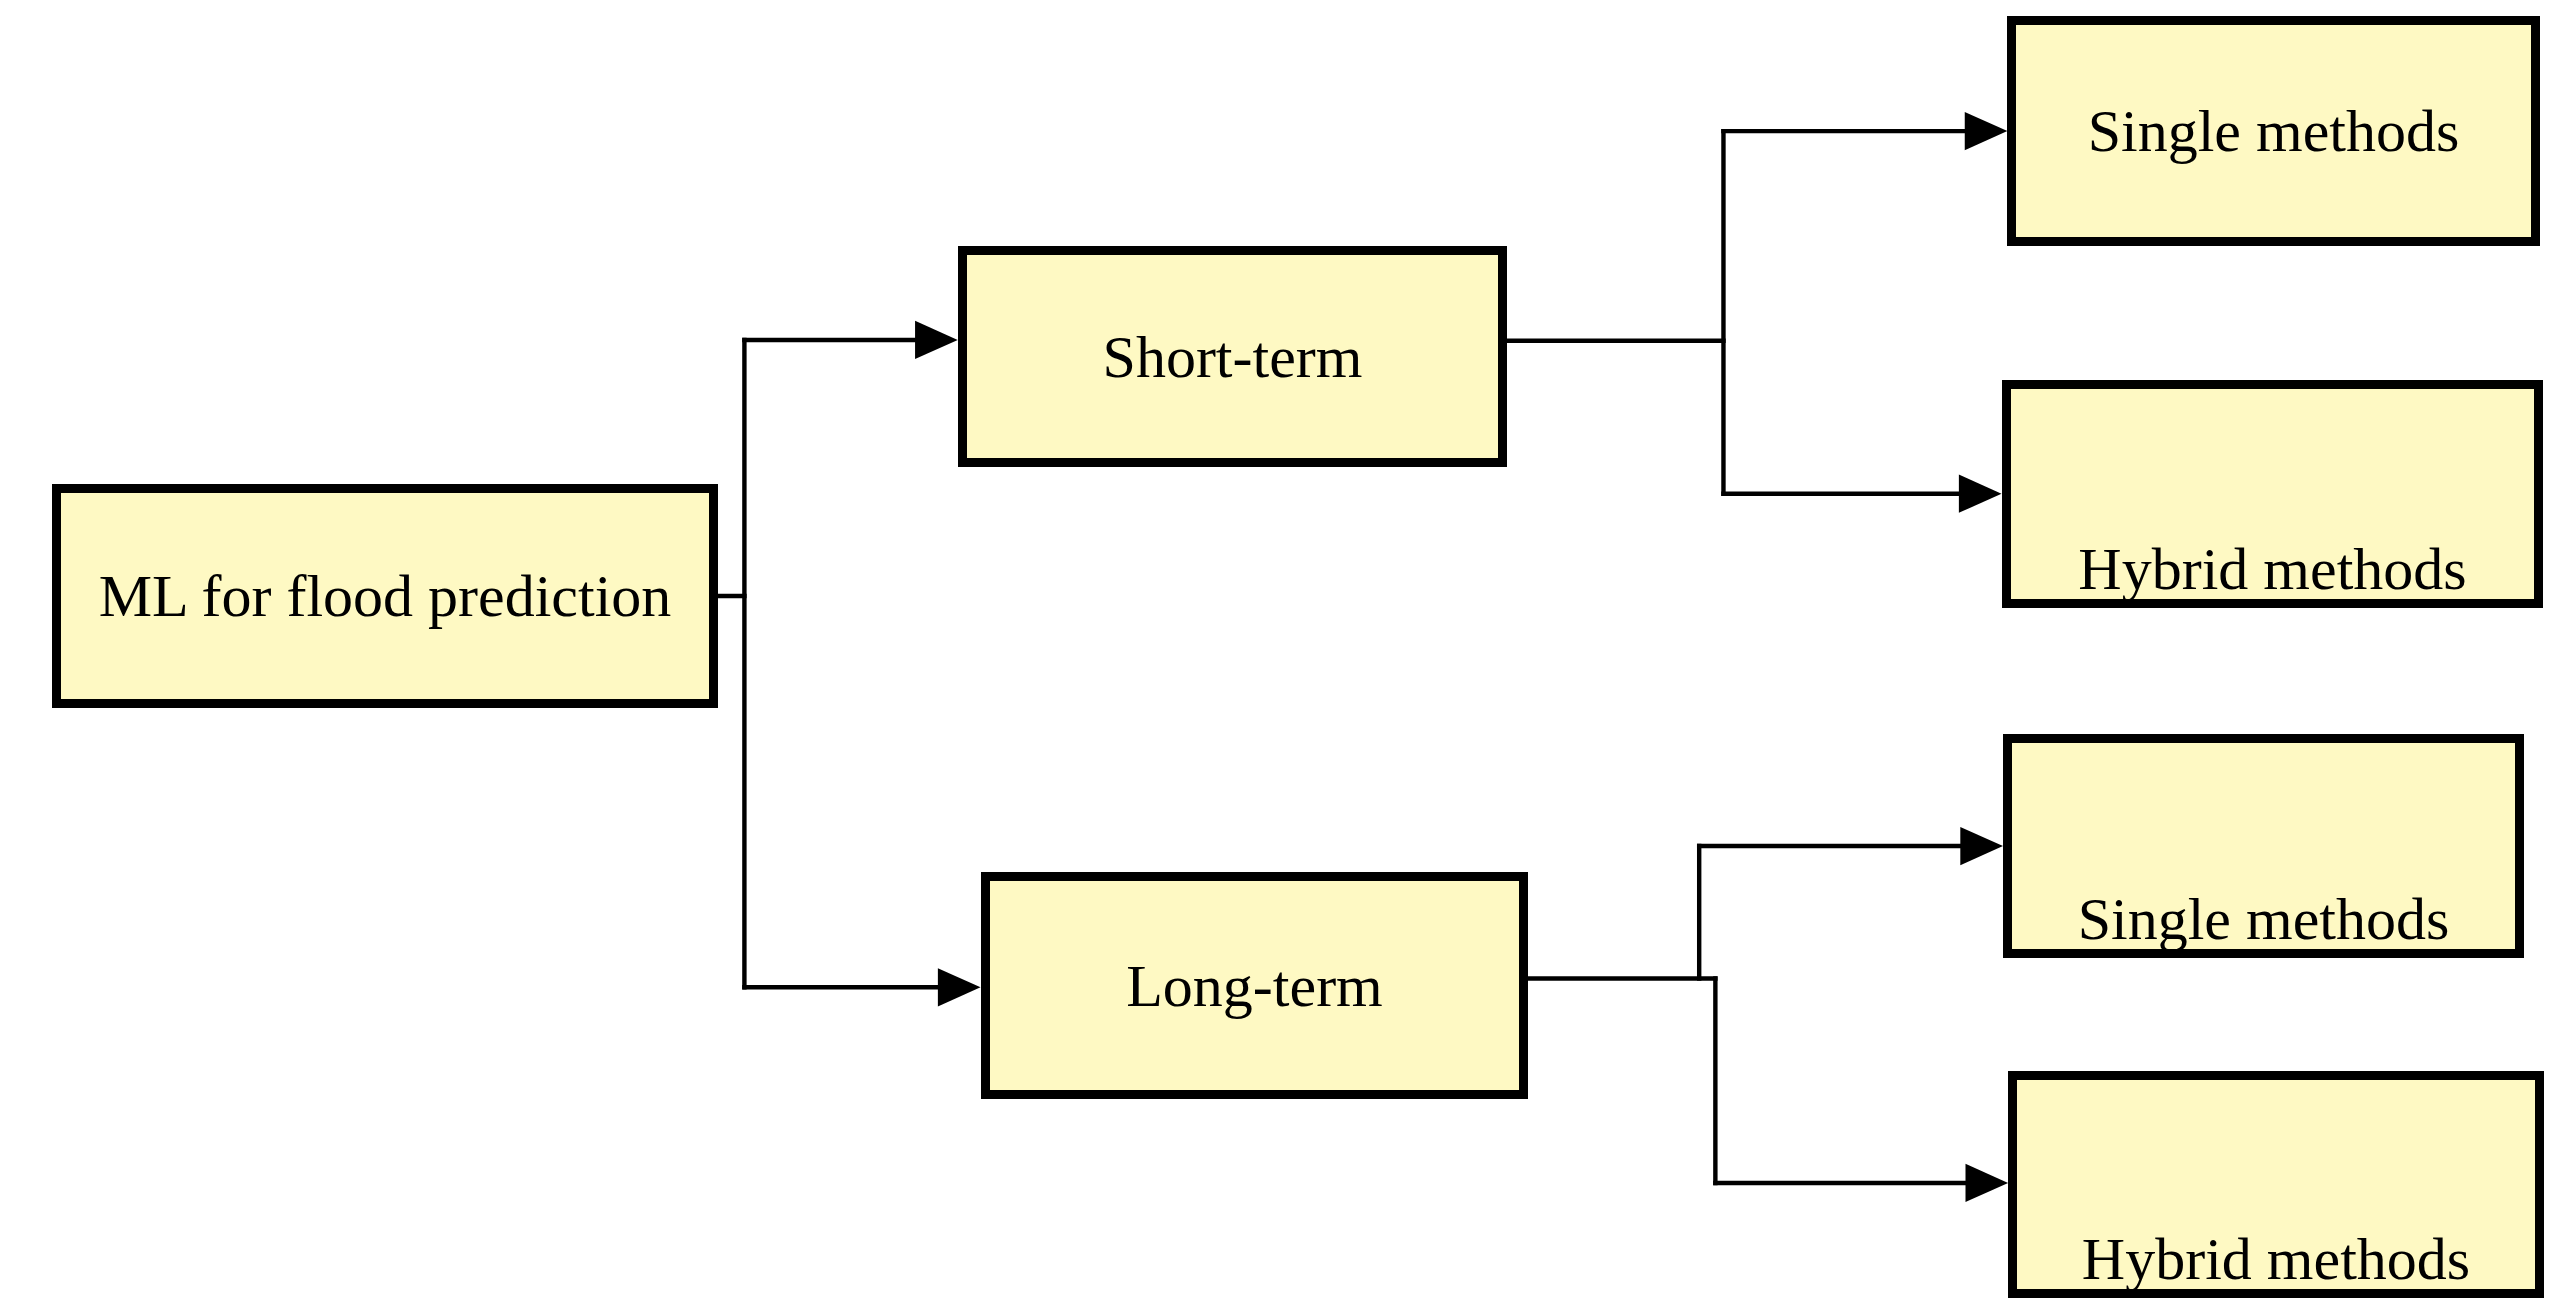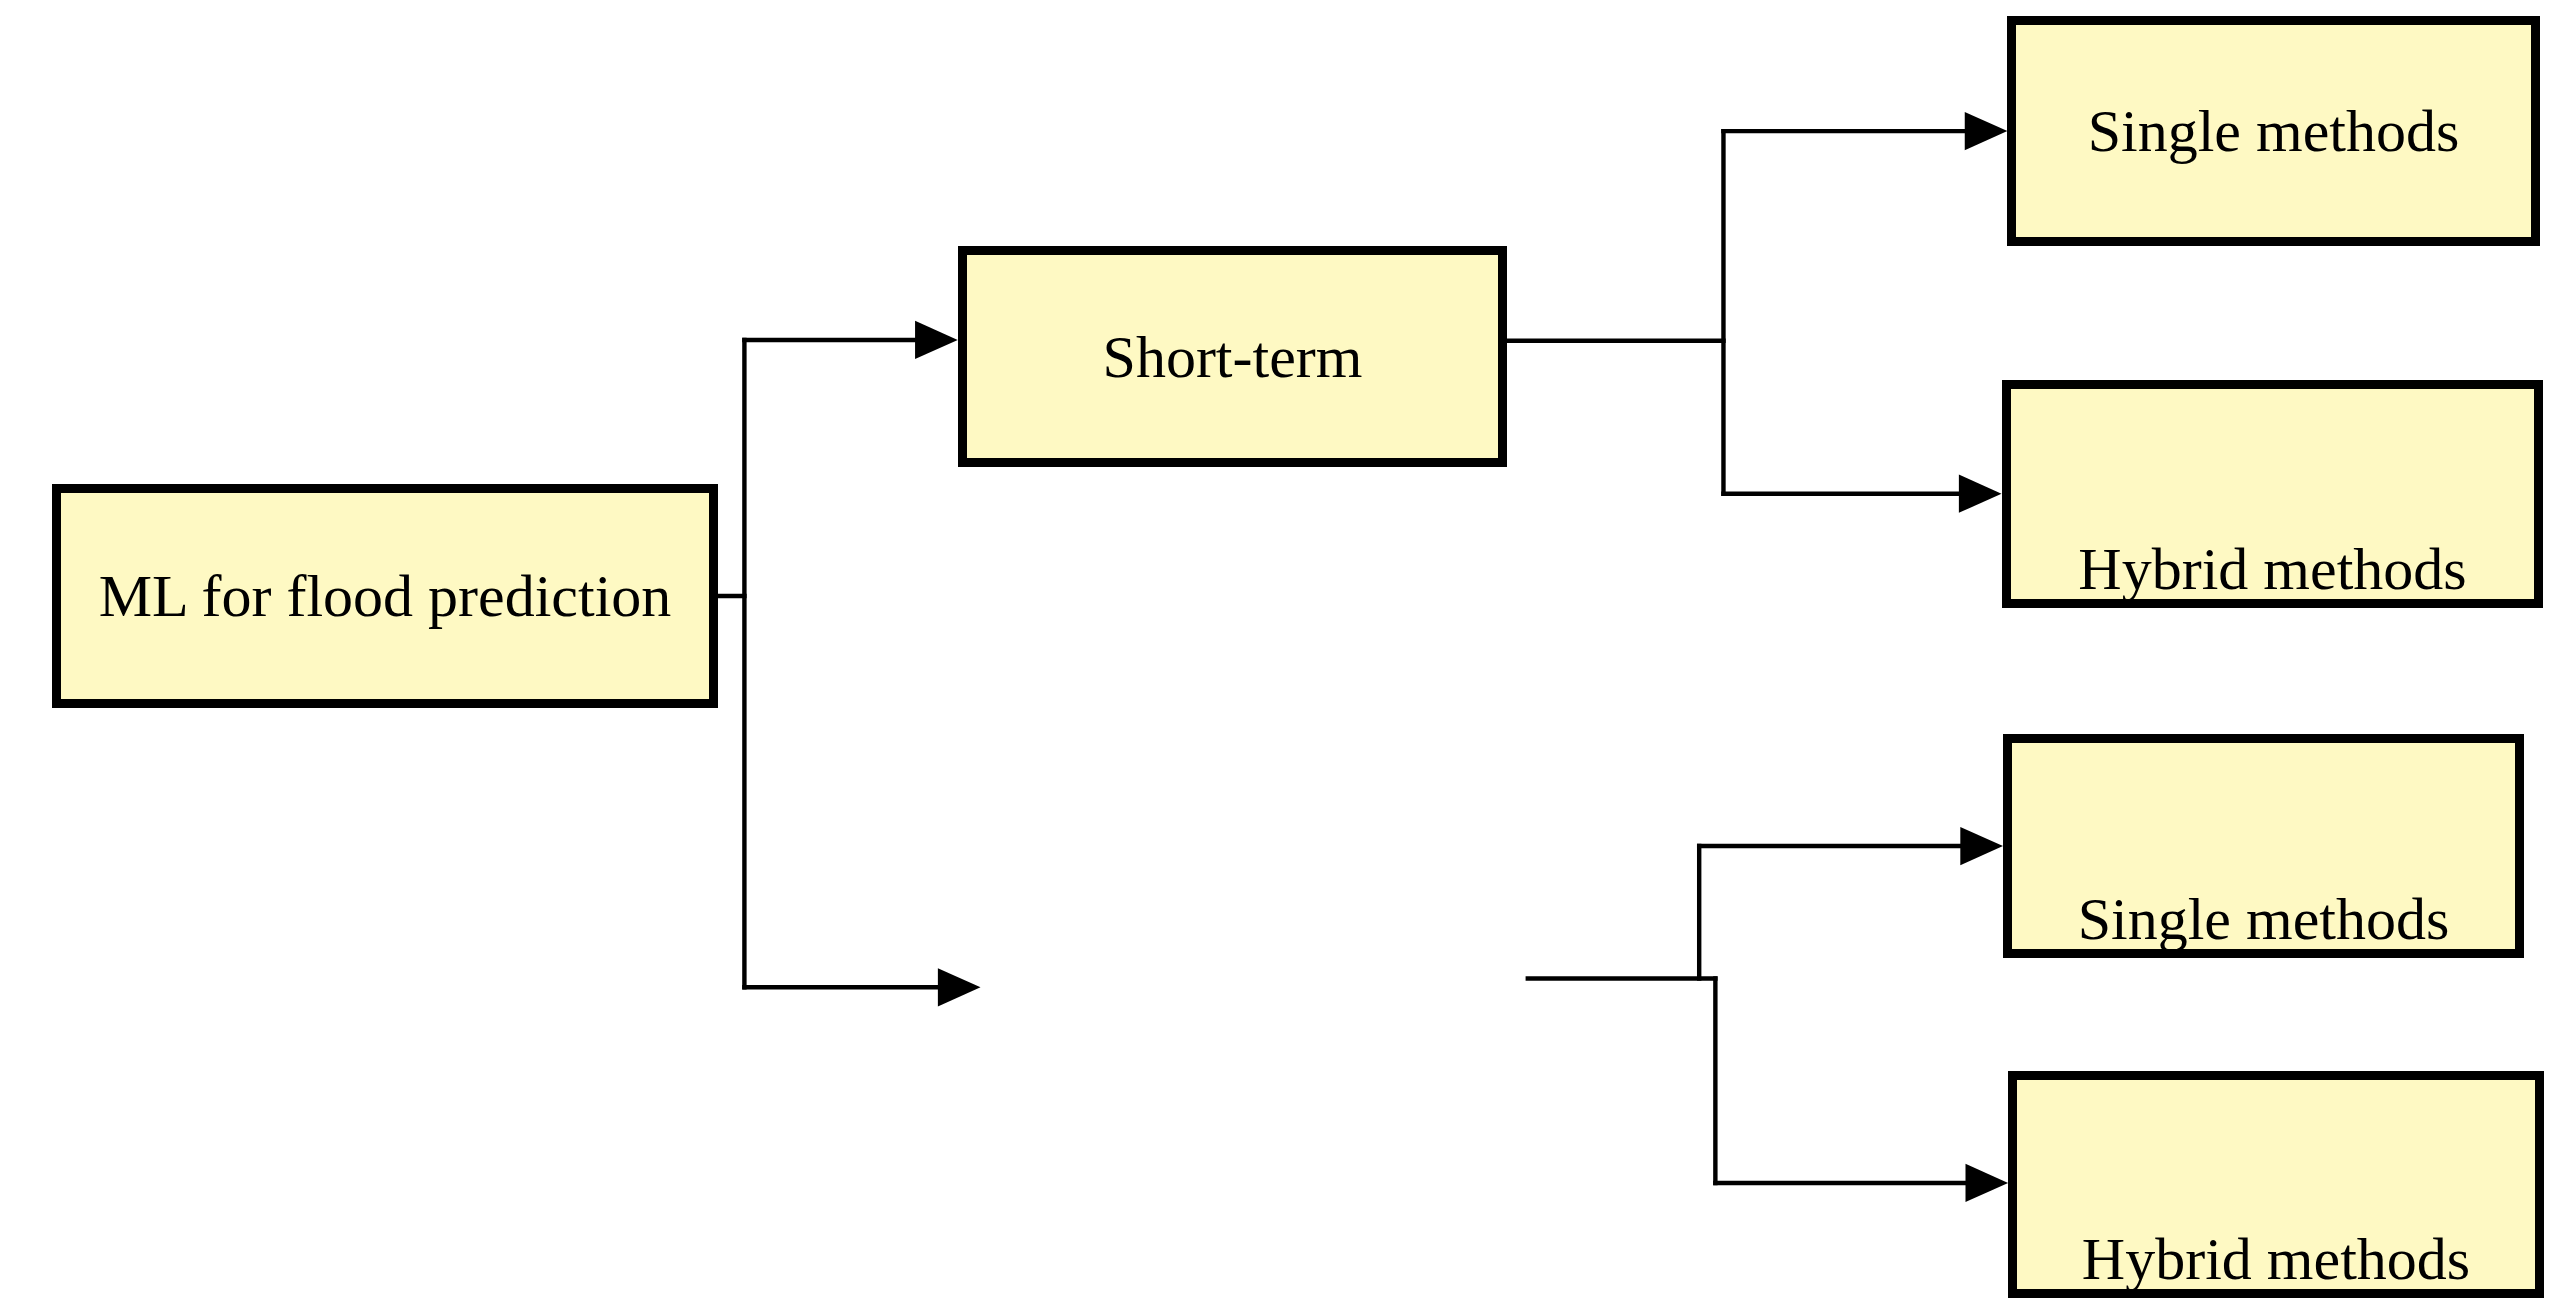--- a/index.html
+++ b/index.html
@@ -90,20 +90,23 @@
   </svg>
 
   <div class="node node-root">
     <span>ML for flood prediction</span>
   </div>
 
   <div class="node node-short-term">
     <span>Short-term</span>
   </div>
 
+  <div class="node node-long-term">
+    <span>Long-term</span>
+  </div>
 
   <div class="node node-st-single">
     <span>Single methods</span>
   </div>
 
   <div class="node node-st-hybrid text-high">
     <span>Hybrid methods</span>
   </div>
 
   <div class="node node-lt-single text-high">

